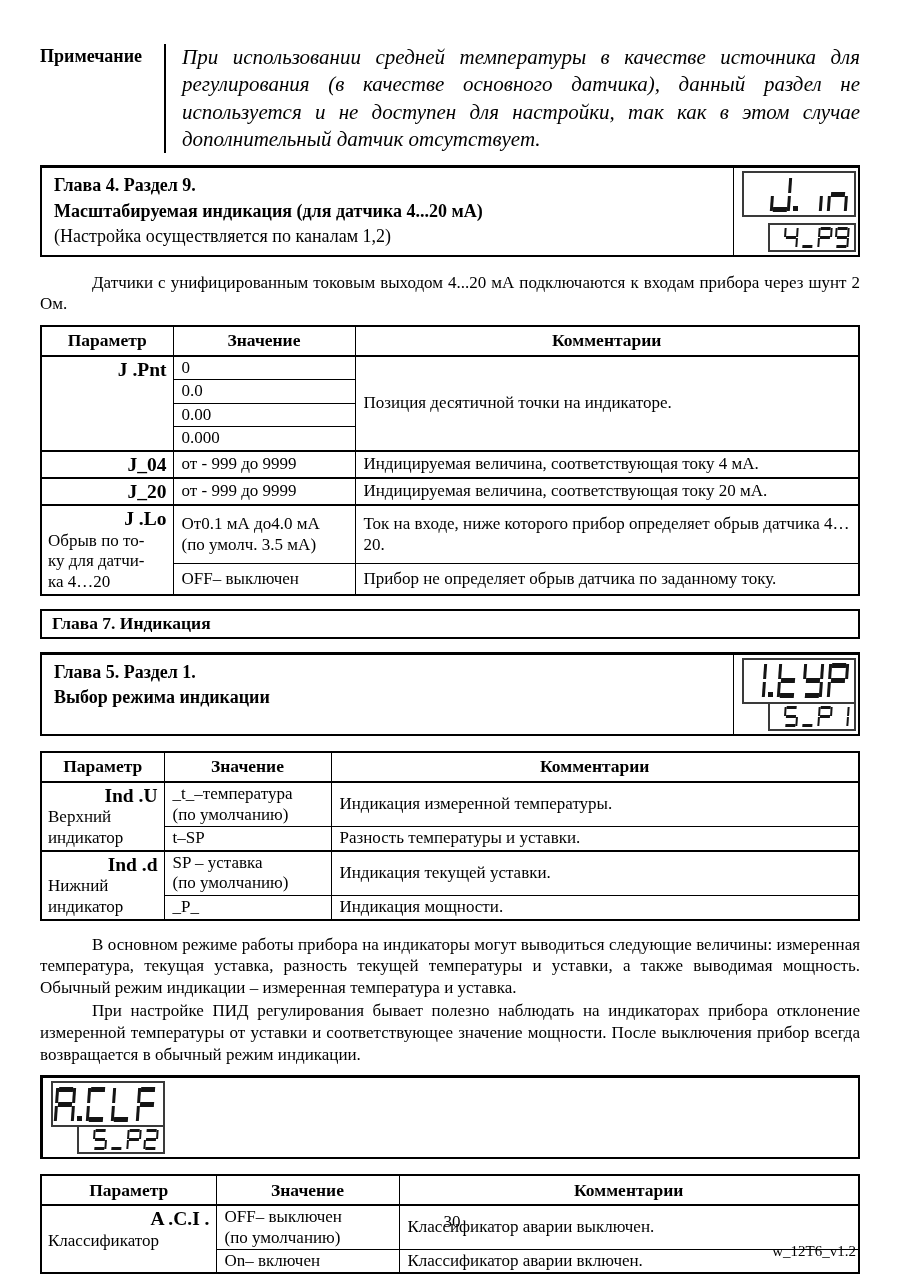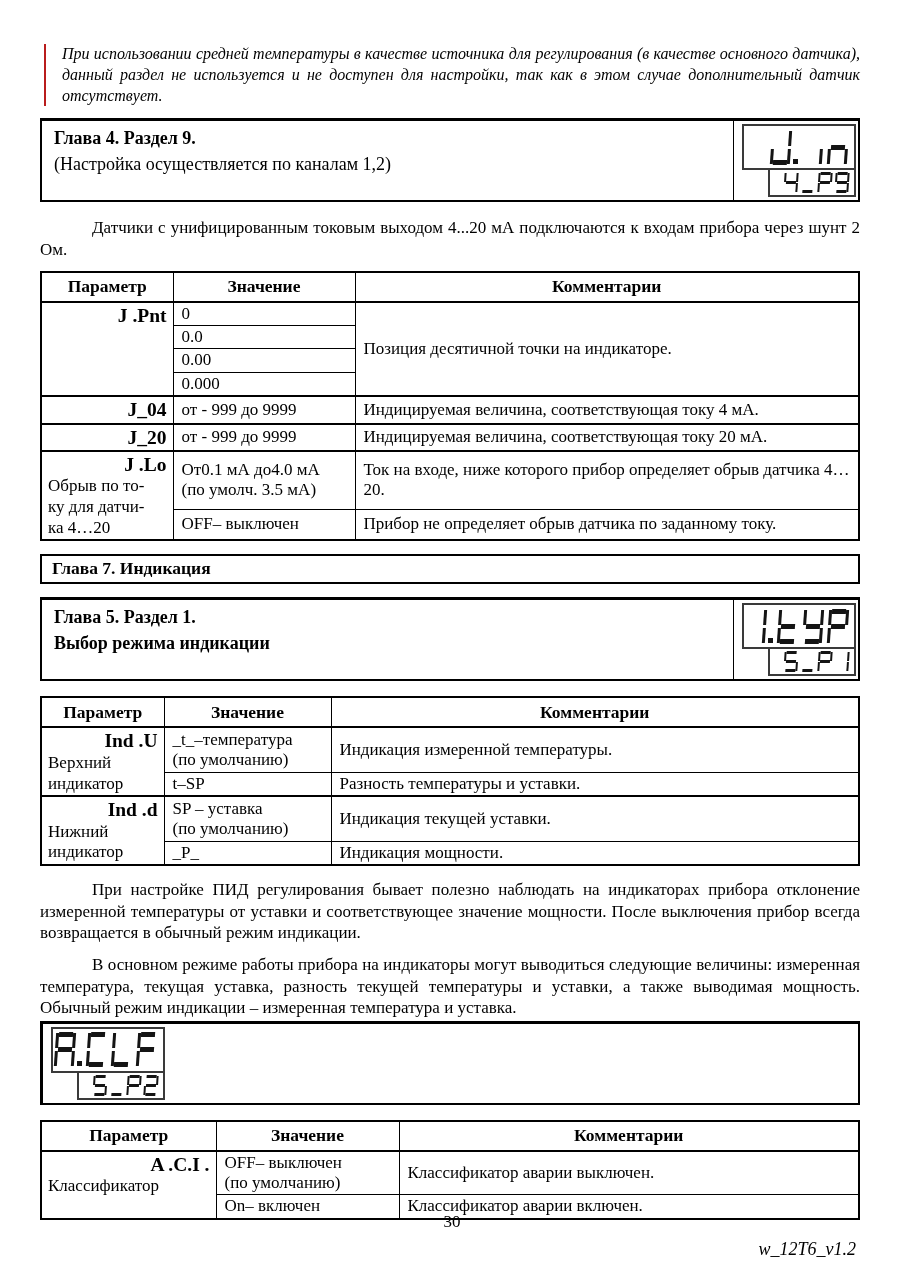--- a/index.html
+++ b/index.html
@@ -7,22 +7,22 @@
     position:relative; width:900px; height:1274px; margin:0 auto;
     background:#ffffff; box-sizing:border-box;
     padding:44px 40px 0 40px;
     font-family:"Liberation Serif", serif; color:#000;
     overflow:hidden;
   }
   
   .note{display:flex; margin-bottom:12px;}
   .note-label{width:120px; font-weight:bold; font-size:18px; padding-top:2px; flex-shrink:0;}
   .note-text{
-    flex:1; border-left:2px solid #b91c1c; padding-left:16px; margin-left:4px;
-    font-style:italic; font-size:16px; line-height:1.3; text-align:justify;
+    flex:1; border-left:2px solid #000000; padding-left:16px; margin-left:4px;
+    font-style:italic; font-size:21px; line-height:1.3; text-align:justify;
   }
   
   .chapter-box{
     border:2px solid #000; border-top-width:3px;
     display:flex; margin-bottom:15px; min-height:84px; box-sizing:border-box;
   }
   .chapter-box .cb-text{flex:1; padding:5px 12px; font-size:18px; line-height:1.42;}
   .cb-line-bold{font-weight:bold;}
   .disp-cell{width:124px; border-left:1px solid #000; position:relative; flex-shrink:0;}
   .segbox{
@@ -67,34 +67,36 @@
     vertical-align:middle; line-height:1.2;margin-left:8px;
   }
   .ptable .pcell{vertical-align:top; padding-left:6px; padding-right:4px;}
   .pname{display:block; font-weight:bold; font-size:19.5px; text-align:right; padding-right:2px; line-height:1.2;}
   .psub{display:block; font-size:17px; text-align:left; line-height:1.22;}
   .group-top td{border-top:2px solid #000;}
   .b{font-weight:normal;}
   .vline2{display:block;}
   
   .footer-page{position:absolute; bottom:42px; left:4px; right:0; text-align:center; font-size:17px;}
-  .footer-version{position:absolute; bottom:14px; right:44px; font-size:18px;font-style:italic;}
+  .footer-version{position:absolute; bottom:14px; right:44px; font-size:15px;}
 </style>
 </head>
 <body>
 
 <div class="page">
 
   <div class="note">
+    <div class="note-label">Примечание</div>
     <div class="note-text">При использовании средней температуры в качестве источника для регулирования (в качестве основного датчика), данный раздел не используется и не доступен для настройки, так как в этом случае дополнительный датчик отсутствует.</div>
   </div>
 
   <div class="chapter-box">
     <div class="cb-text">
       <span class="cb-line-bold vline2">Глава 4. Раздел 9.</span>
+      <span class="cb-line-bold vline2">Масштабируемая индикация (для датчика 4...20 мА)</span>
       <span class="vline2">(Настройка осуществляется по каналам 1,2)</span>
     </div>
     <div class="disp-cell">
       <div class="segbox segbox-top">
         <div class="segdisp segdisp-lg">
             <div class="segchar">
               <div class="sg sg-b"></div>
               <div class="sg sg-c"></div>
               <div class="sg sg-d"></div>
               <div class="sg sg-e"></div>
@@ -310,22 +312,22 @@
       </td>
       <td>Индикация текущей уставки.</td>
     </tr>
     <tr>
       <td><span class="b">_P_</span></td>
       <td>Индикация мощности.</td>
     </tr>
   </tbody>
     </table>
 
+  <p class="para para-tight">В основном режиме работы прибора на индикаторы могут выводиться следующие величины: измеренная температура, текущая уставка, разность текущей температуры и уставки, а также выводимая мощность. Обычный режим индикации – измеренная температура и уставка.</p>
   <p class="para">При настройке ПИД регулирования бывает полезно наблюдать на индикаторах прибора отклонение измеренной температуры от уставки и соответствующее значение мощности. После выключения прибор всегда возвращается в обычный режим индикации.</p>
-  <p class="para para-tight">В основном режиме работы прибора на индикаторы могут выводиться следующие величины: измеренная температура, текущая уставка, разность текущей температуры и уставки, а также выводимая мощность. Обычный режим индикации – измеренная температура и уставка.</p>
 
   <div class="chapter-box">
     <div class="disp-cell">
       <div class="segbox segbox-top">
         <div class="segdisp segdisp-lg">
             <div class="segchar">
               <div class="sg sg-a"></div>
               <div class="sg sg-b"></div>
               <div class="sg sg-c"></div>
               <div class="sg sg-e"></div>

